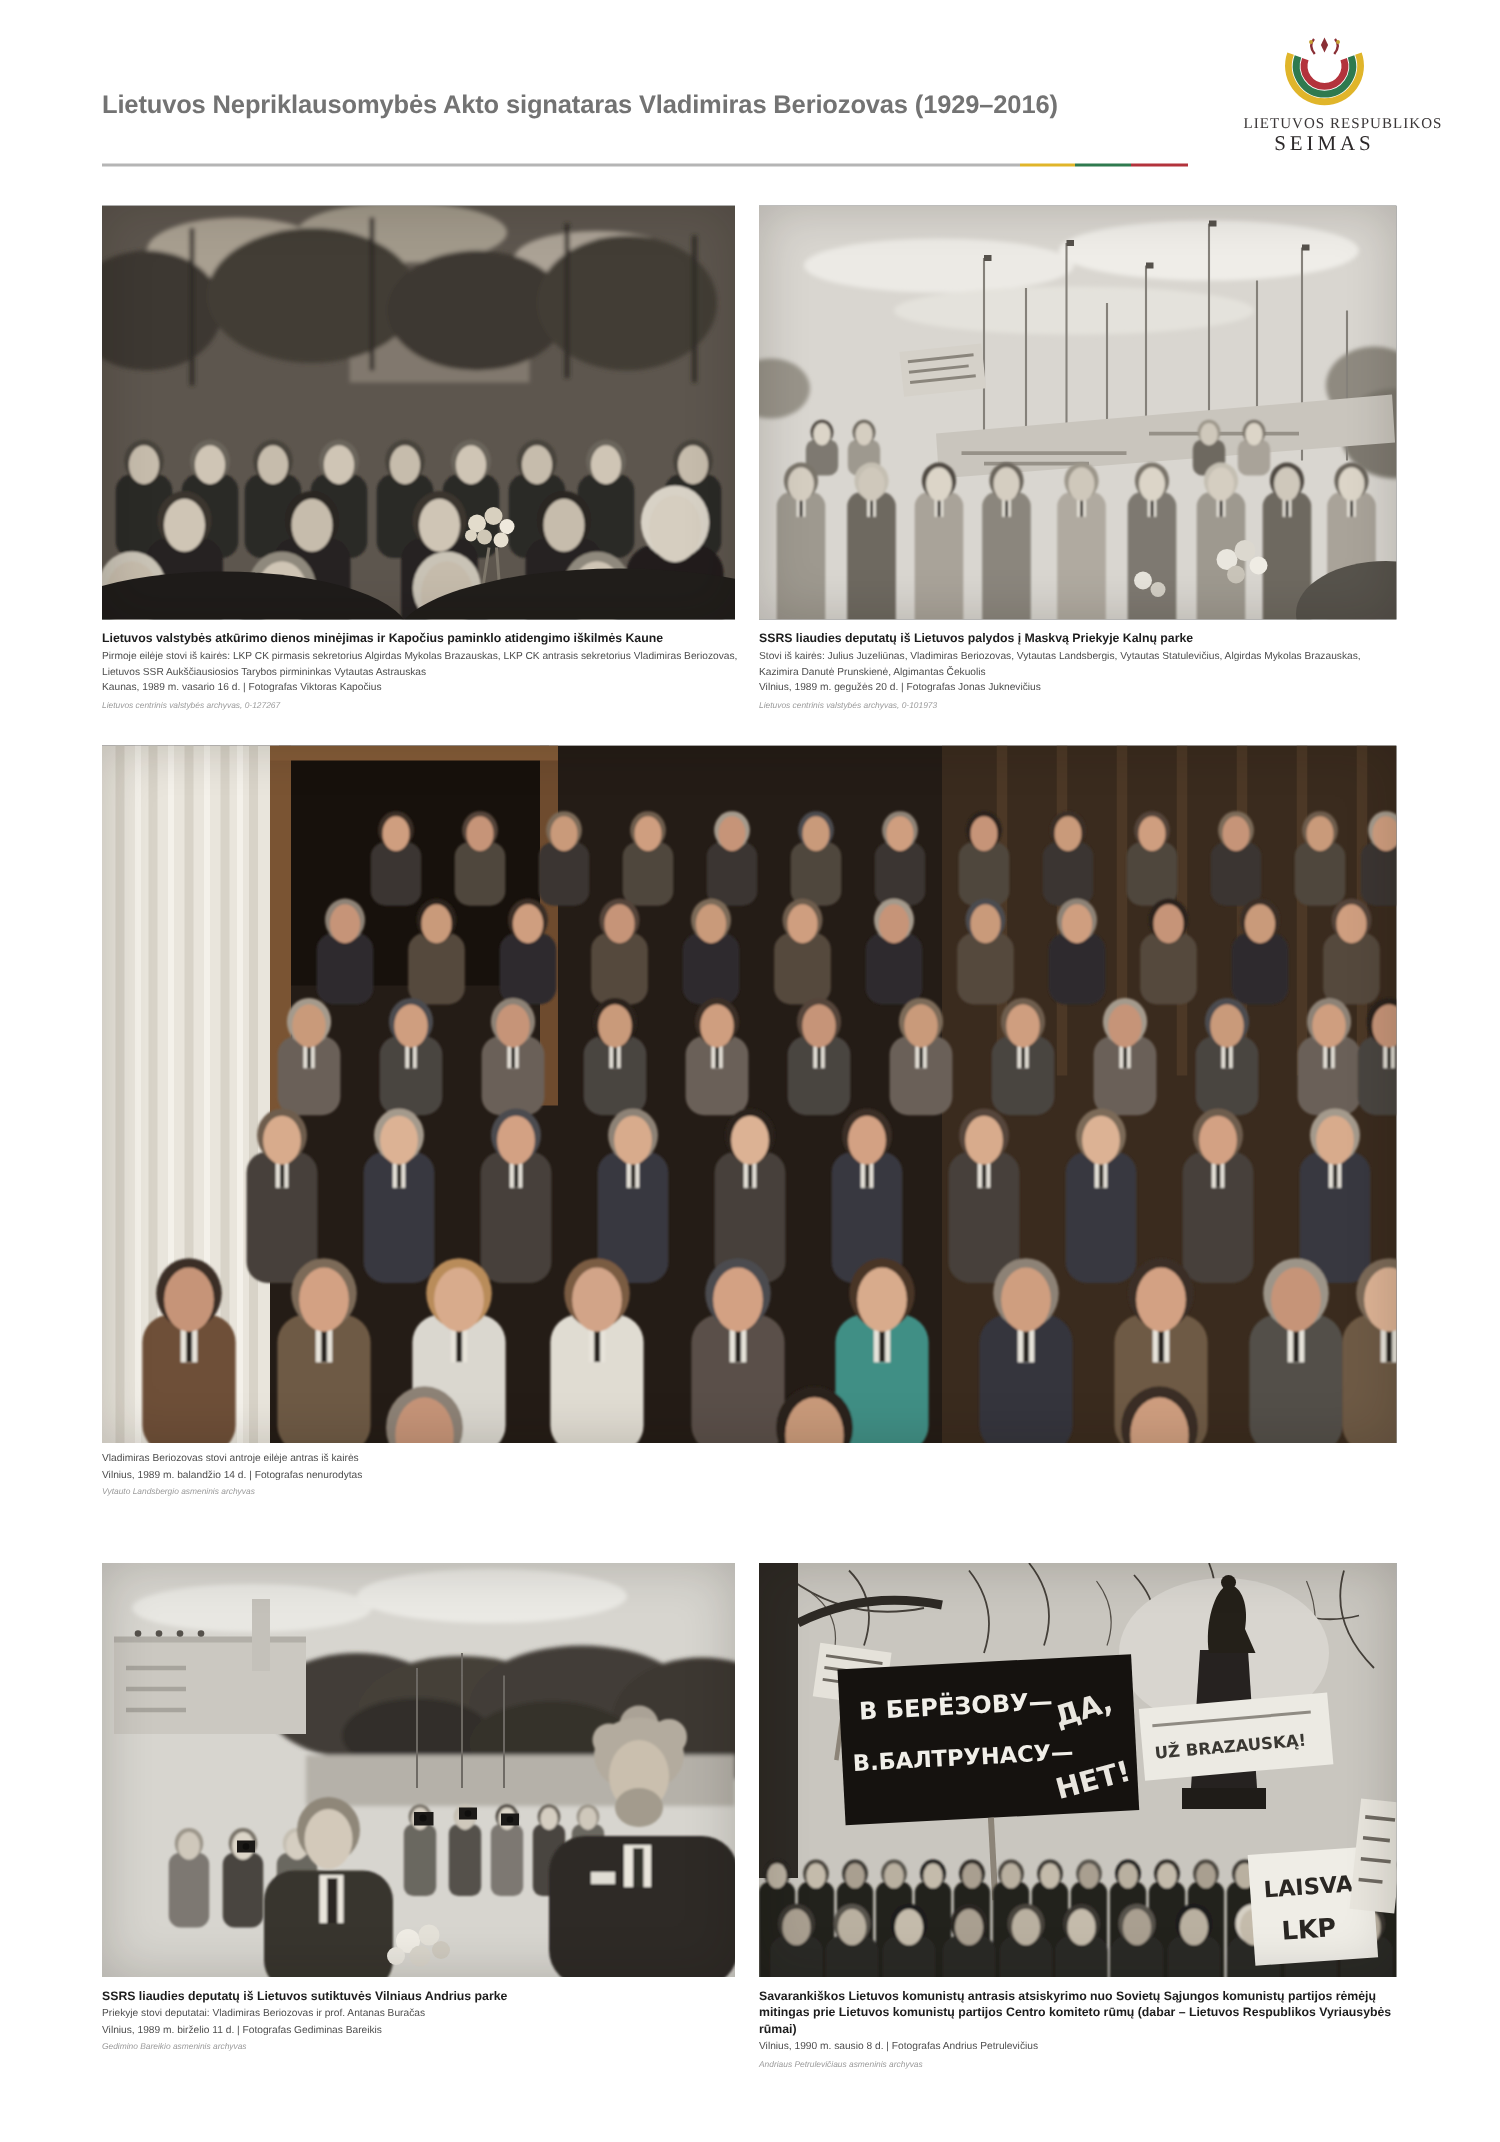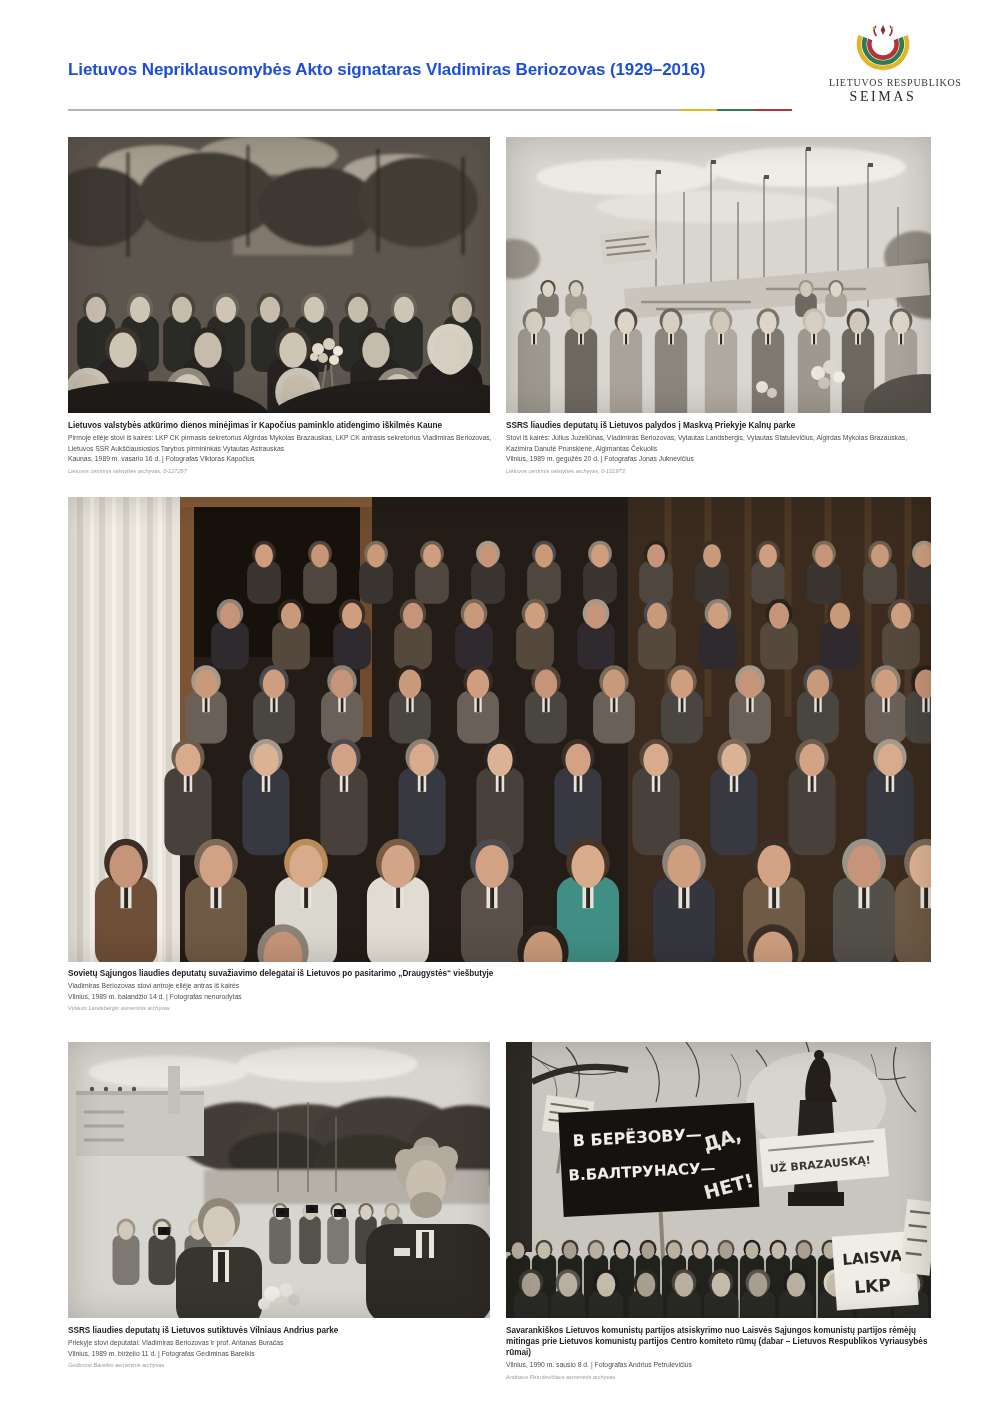--- a/index.html
+++ b/index.html
@@ -1,20 +1,20 @@
 <!DOCTYPE html>
 <html><head>
 <meta charset="utf-8">
 <style>
   html,body{margin:0;padding:0;background:#ffffff;}
   body{width:1000px;height:1428px;position:relative;font-family:"Liberation Sans",sans-serif;overflow:hidden;}
 
   .page-title{
     position:absolute;left:68px;top:60px;width:740px;
-    font-size:17px;font-weight:600;letter-spacing:-0.1px;color:#1d4ed8;white-space:nowrap;
+    font-size:17px;font-weight:600;letter-spacing:-0.1px;color:#737373;white-space:nowrap;
   }
   .header-rule{
     position:absolute;left:68px;top:109px;width:724px;height:2px;
   }
 
   .logo-wrap{position:absolute;left:829px;top:24px;width:108px;text-align:center;}
   .logo-arc{display:block;margin:0 auto;}
   .logo-line1{font-family:"Liberation Serif",serif;font-size:10px;letter-spacing:0.7px;color:#3a3637;margin-top:3px;white-space:nowrap;}
   .logo-line2{font-family:"Liberation Serif",serif;font-size:14px;letter-spacing:2.6px;color:#2c2829;margin-top:1px;}
 
@@ -746,30 +746,29 @@
 
 <div class="caption" id="cap2">
   <div class="cap-title">SSRS liaudies deputatų iš Lietuvos palydos į Maskvą Priekyje Kalnų parke</div>
   <div class="cap-line">Stovi iš kairės: Julius Juzeliūnas, Vladimiras Beriozovas, Vytautas Landsbergis, Vytautas Statulevičius, Algirdas Mykolas Brazauskas,</div>
   <div class="cap-line">Kazimira Danutė Prunskienė, Algimantas Čekuolis</div>
   <div class="cap-line">Vilnius, 1989 m. gegužės 20 d. | Fotografas Jonas Juknevičius</div>
   <div class="cap-arch">Lietuvos centrinis valstybės archyvas, 0-101973</div>
 </div>
 
 <div class="caption" id="cap3">
-  <div class="cap-title">Sovietų Sąjungos liaudies deputatų suvažiavimo delegatai iš Lietuvos po pasitarimo „Draugystės“ viešbutyje</div>
   <div class="cap-line">Vladimiras Beriozovas stovi antroje eilėje antras iš kairės</div>
   <div class="cap-line">Vilnius, 1989 m. balandžio 14 d. | Fotografas nenurodytas</div>
   <div class="cap-arch">Vytauto Landsbergio asmeninis archyvas</div>
 </div>
 
 <div class="caption" id="cap4">
   <div class="cap-title">SSRS liaudies deputatų iš Lietuvos sutiktuvės Vilniaus Andrius parke</div>
   <div class="cap-line">Priekyje stovi deputatai: Vladimiras Beriozovas ir prof. Antanas Buračas</div>
   <div class="cap-line">Vilnius, 1989 m. birželio 11 d. | Fotografas Gediminas Bareikis</div>
   <div class="cap-arch">Gedimino Bareikio asmeninis archyvas</div>
 </div>
 
 <div class="caption" id="cap5">
-  <div class="cap-title">Savarankiškos Lietuvos komunistų partijos atsiskyrimo nuo Laisvės Sąjungos komunistų partijos rėmėjų mitingas prie Lietuvos komunistų partijos Centro komiteto rūmų (dabar – Lietuvos Respublikos Vyriausybės rūmai)</div>
+  <div class="cap-title">Savarankiškos Lietuvos komunistų antrasis atsiskyrimo nuo Sovietų Sąjungos komunistų partijos rėmėjų mitingas prie Lietuvos komunistų partijos Centro komiteto rūmų (dabar – Lietuvos Respublikos Vyriausybės rūmai)</div>
   <div class="cap-line">Vilnius, 1990 m. sausio 8 d. | Fotografas Andrius Petrulevičius</div>
   <div class="cap-arch">Andriaus Petrulevičiaus asmeninis archyvas</div>
 </div>
 
 </body></html>

